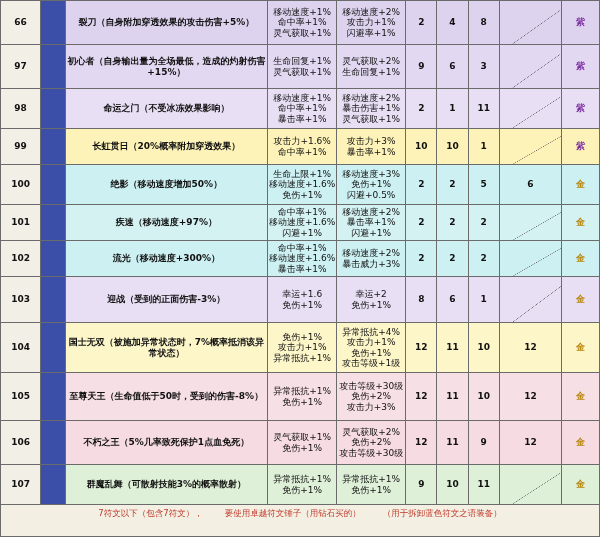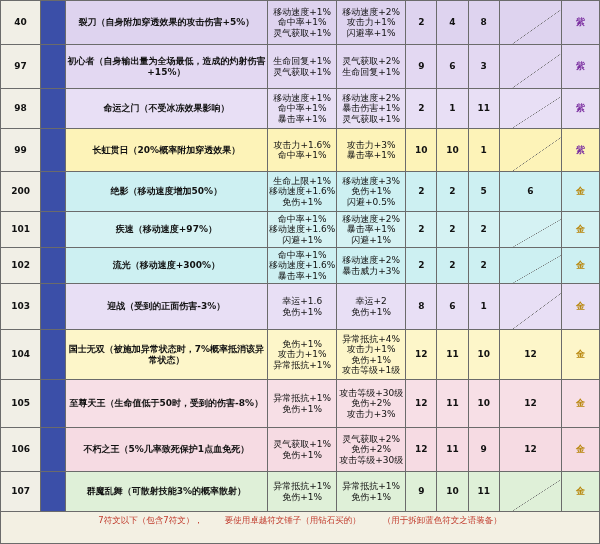--- a/index.html
+++ b/index.html
@@ -116,21 +116,21 @@
       <col class="c-eff">
         <col class="c-eff2">
       <col class="c-n">
         <col class="c-n2">
         <col class="c-n3">
       <col class="c-blank">
         <col class="c-rank">
     </colgroup>
     <tbody>
         <tr class="bg-purple" style="height: 44px;">
-          <td class="id">40</td>
+          <td class="id">66</td>
           <td class="bar"></td>
           <td class="name">裂刀（自身附加穿透效果的攻击伤害+5%）</td>
           <td class="eff">移动速度+1%
 命中率+1%
 灵气获取+1%</td>
           <td class="eff">移动速度+2%
 攻击力+1%
 闪避率+1%</td>
           <td class="num">2</td>
           <td class="num">4</td>
@@ -161,36 +161,36 @@
 暴击率+1%</td>
           <td class="eff">移动速度+2%
 暴击伤害+1%
 灵气获取+1%</td>
           <td class="num">2</td>
           <td class="num">1</td>
           <td class="num">11</td>
           <td class="diag"></td>
           <td class="rank zi">紫</td>
         </tr>
-        <tr class="bg-yellow" style="height: 43px;">
+        <tr class="bg-yellow" style="height: 36px;">
           <td class="id">99</td>
           <td class="bar"></td>
           <td class="name">长虹贯日（20%概率附加穿透效果）</td>
           <td class="eff">攻击力+1.6%
 命中率+1%</td>
           <td class="eff">攻击力+3%
 暴击率+1%</td>
           <td class="num">10</td>
           <td class="num">10</td>
           <td class="num">1</td>
           <td class="diag"></td>
           <td class="rank zi">紫</td>
         </tr>
         <tr class="bg-cyan" style="height: 40px;">
-          <td class="id">200</td>
+          <td class="id">100</td>
           <td class="bar"></td>
           <td class="name">绝影（移动速度增加50%）</td>
           <td class="eff">生命上限+1%
 移动速度+1.6%
 免伤+1%</td>
           <td class="eff">移动速度+3%
 免伤+1%
 闪避+0.5%</td>
           <td class="num">2</td>
           <td class="num">2</td>

